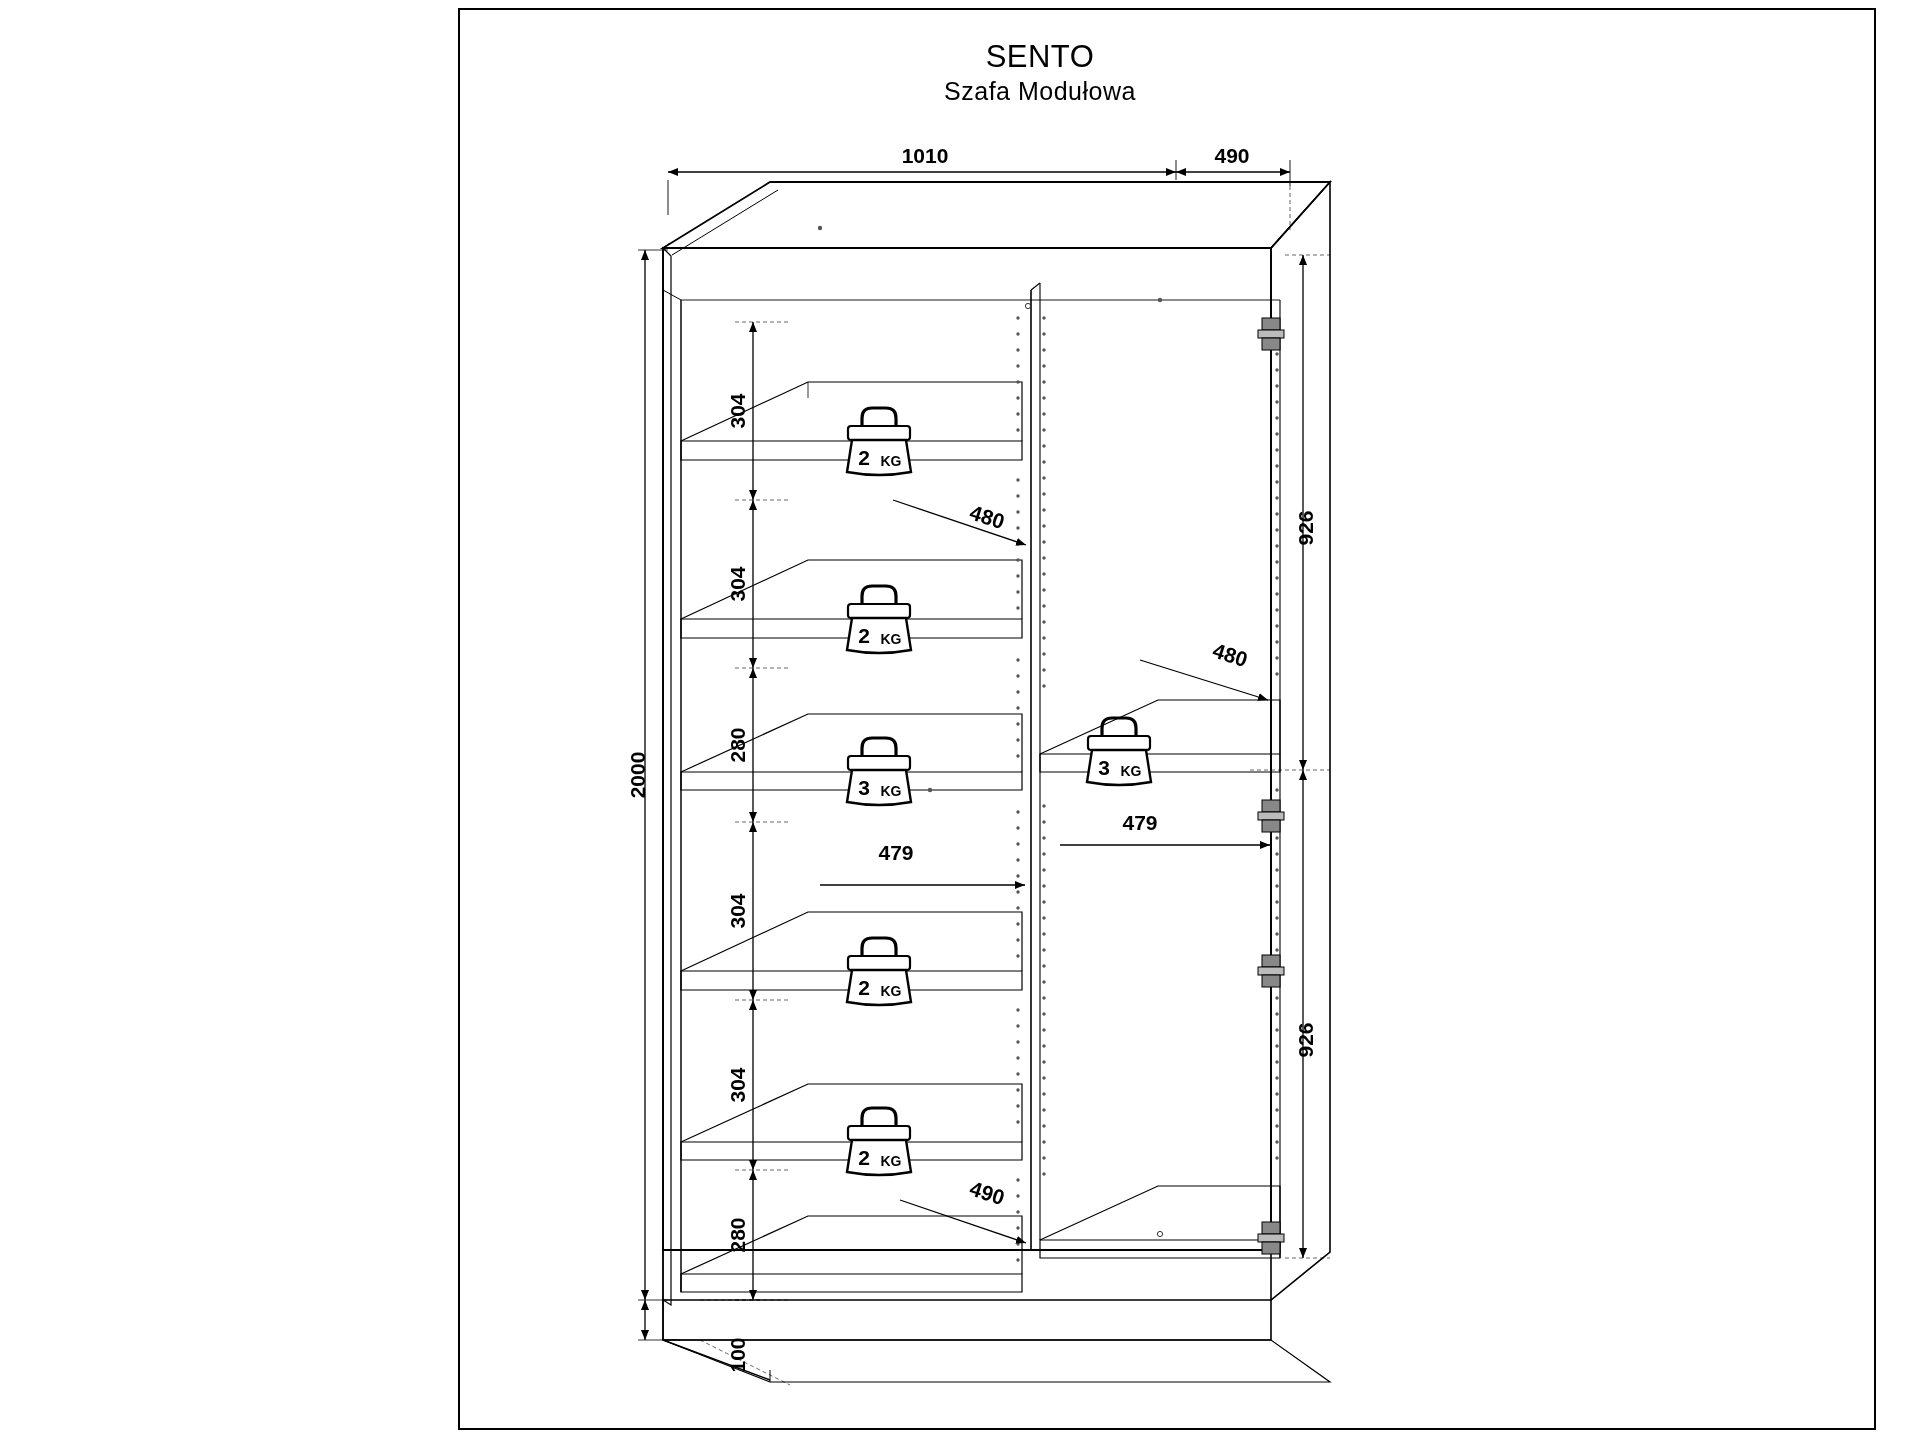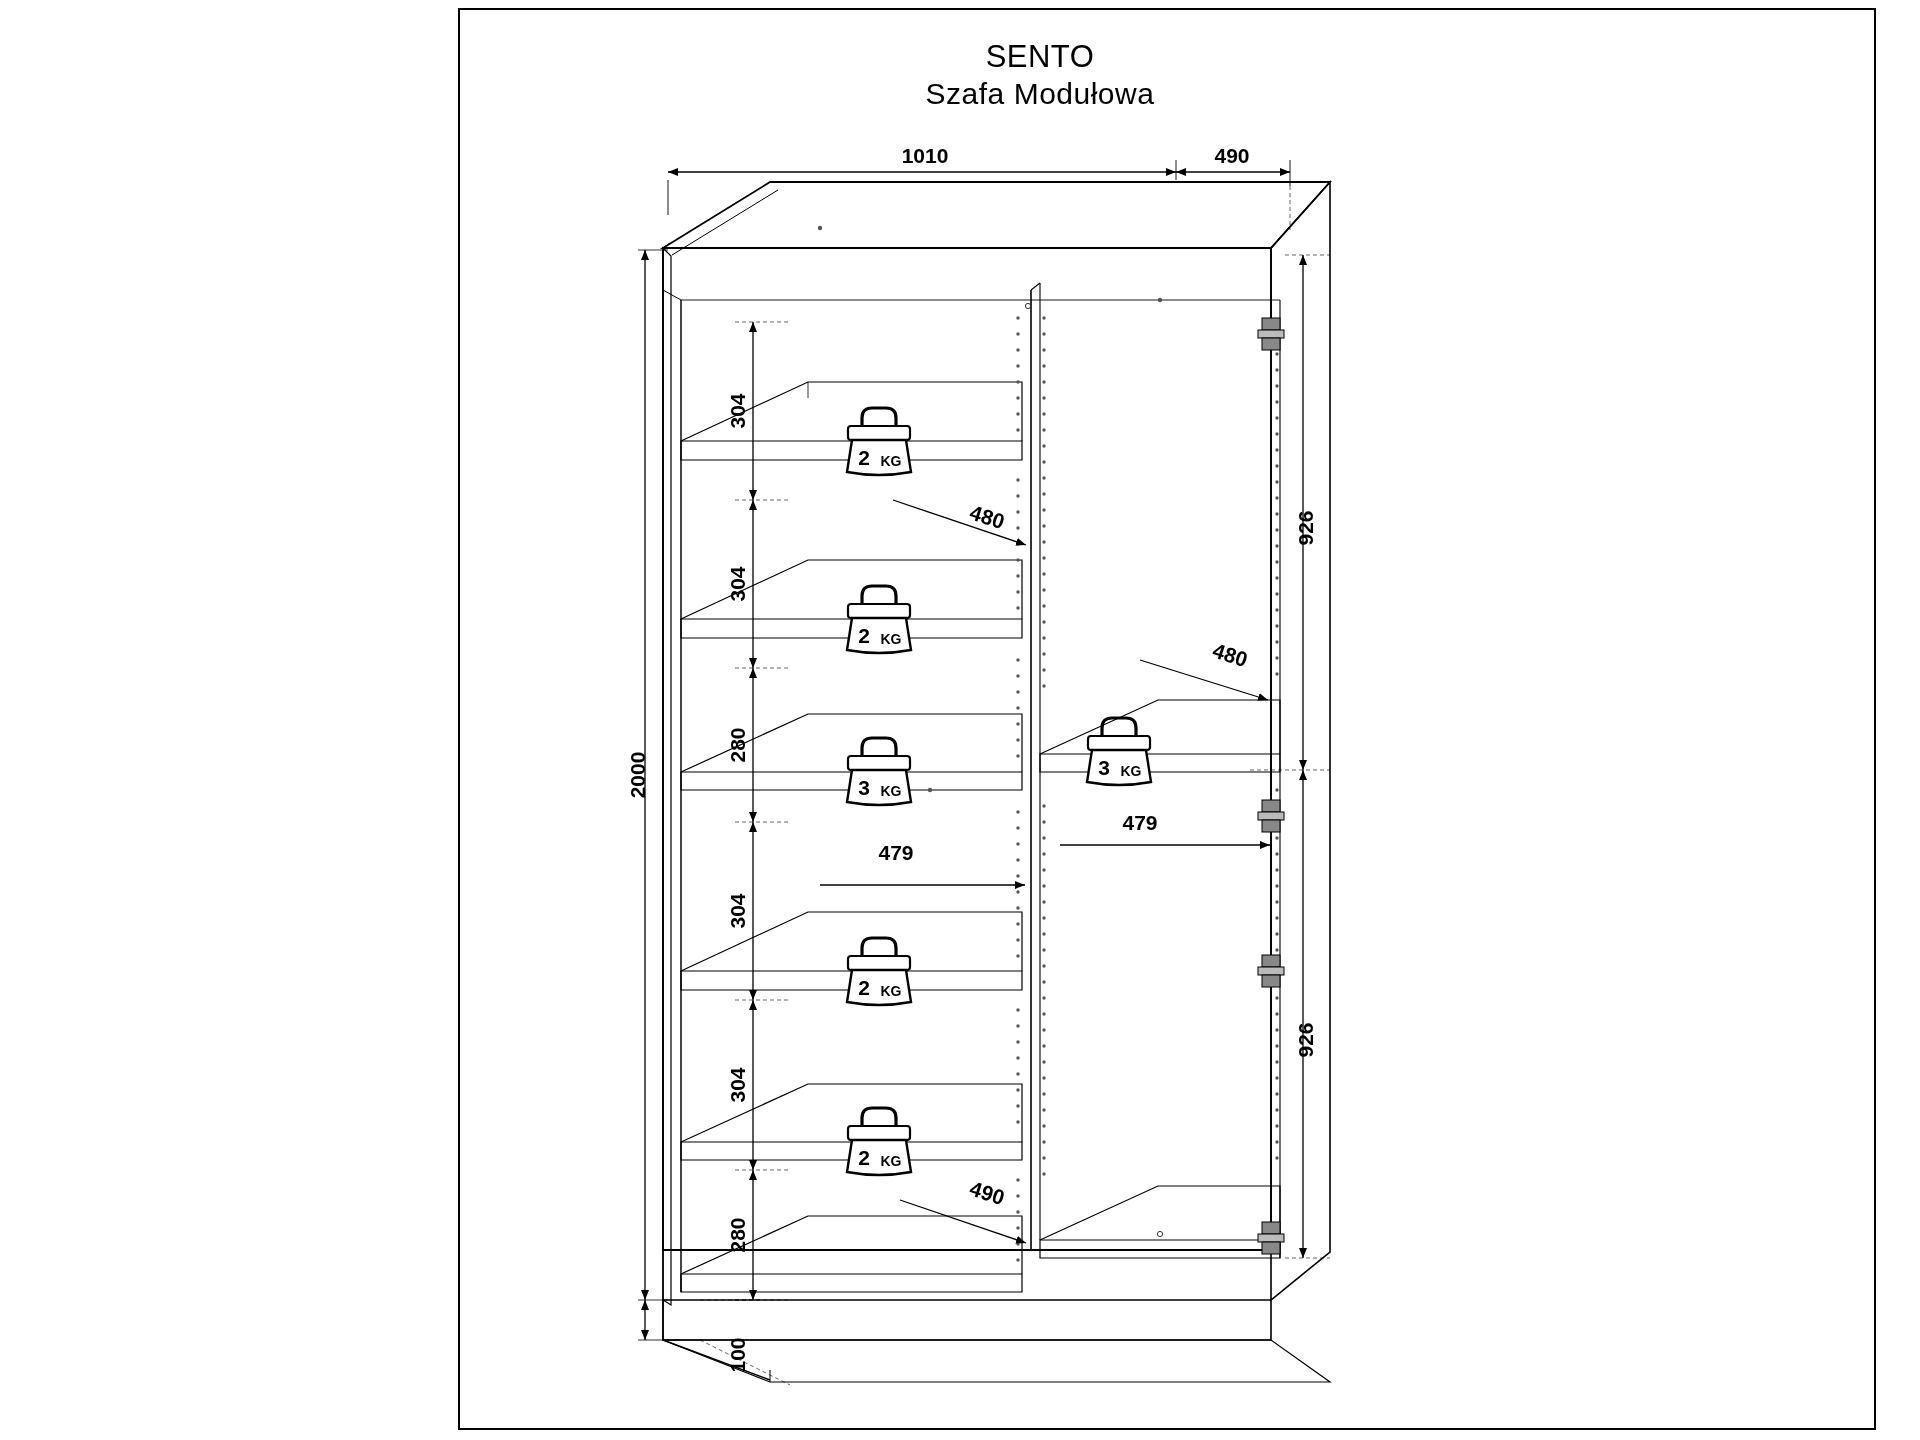--- a/index.html
+++ b/index.html
@@ -36,21 +36,21 @@
     width: 560px;
     text-align: center;
     color: #000;
     line-height: 1.22;
   }
   .title-main {
     font-size: 31px;
     letter-spacing: 0.5px;
   }
   .title-sub {
-    font-size: 30px;
+    font-size: 25px;
     letter-spacing: 0.5px;
   }
   svg#drawing {
     position: absolute;
     left: 0;
     top: 0;
     width: 1920px;
     height: 1440px;
   }
   .dimtext {

